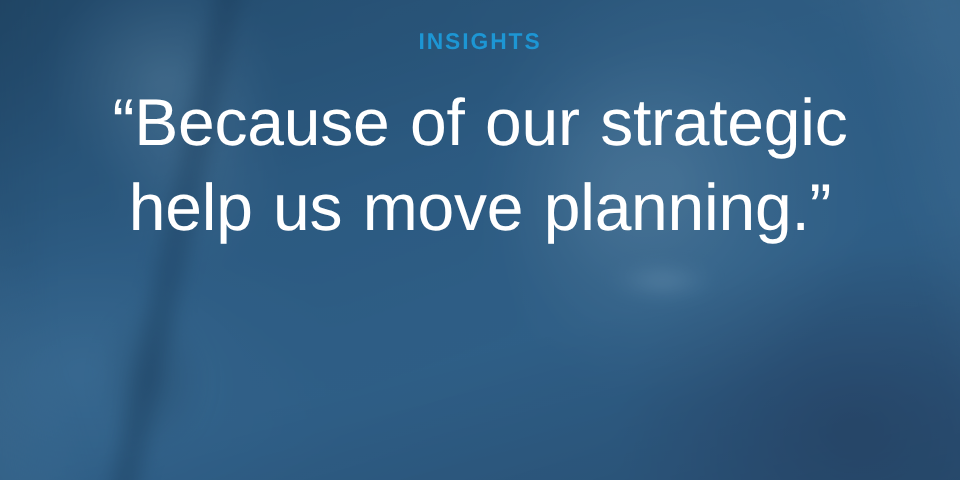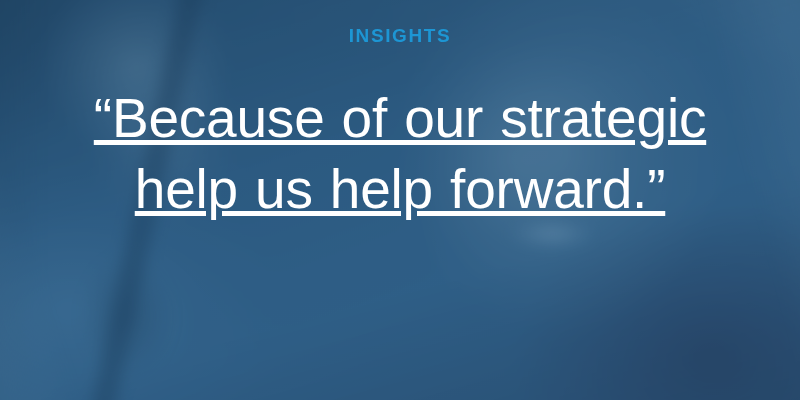--- a/index.html
+++ b/index.html
@@ -80,42 +80,40 @@
     background: rgba(61,113,153,0.34);
   }
 
   
   .content {
     position: absolute;
     inset: 0;
     display: flex;
     flex-direction: column;
     align-items: center;
-    gap: 16px;
   }
   .eyebrow {
     margin-top: 26px;
     font-size: 19px;
     font-weight: bold;
     letter-spacing: 1.6px;
     color: #1d96d4;
     line-height: 1;
     white-space: nowrap;
   }
   .quote {
     margin-top: 22px;
     width: 720px;
     text-align: center;
     color: #ffffff;
     font-size: 55px;
     line-height: 71px;
     font-weight: 300;
     letter-spacing: -0.2px;
     word-spacing: 2px;
-    text-decoration: underline;
   }
   .quote .qline { display: block; white-space: nowrap; }
 </style>
 </head>
 <body>
 
 <div id="stage">
 
   <div class="photo-layer">
     <div class="photo-base"></div>
@@ -123,17 +121,17 @@
     <div class="photo-tint"></div>
     <div class="photo-veil"></div>
   </div>
 
   <div class="content">
 
     <div class="eyebrow">INSIGHTS</div>
 
     <blockquote class="quote">
       <span class="qline">“Because of our strategic</span>
-      <span class="qline">help us help forward.”</span>
+      <span class="qline">help us move planning.”</span>
     </blockquote>
 
   </div>
 </div>
 
 </body></html>

